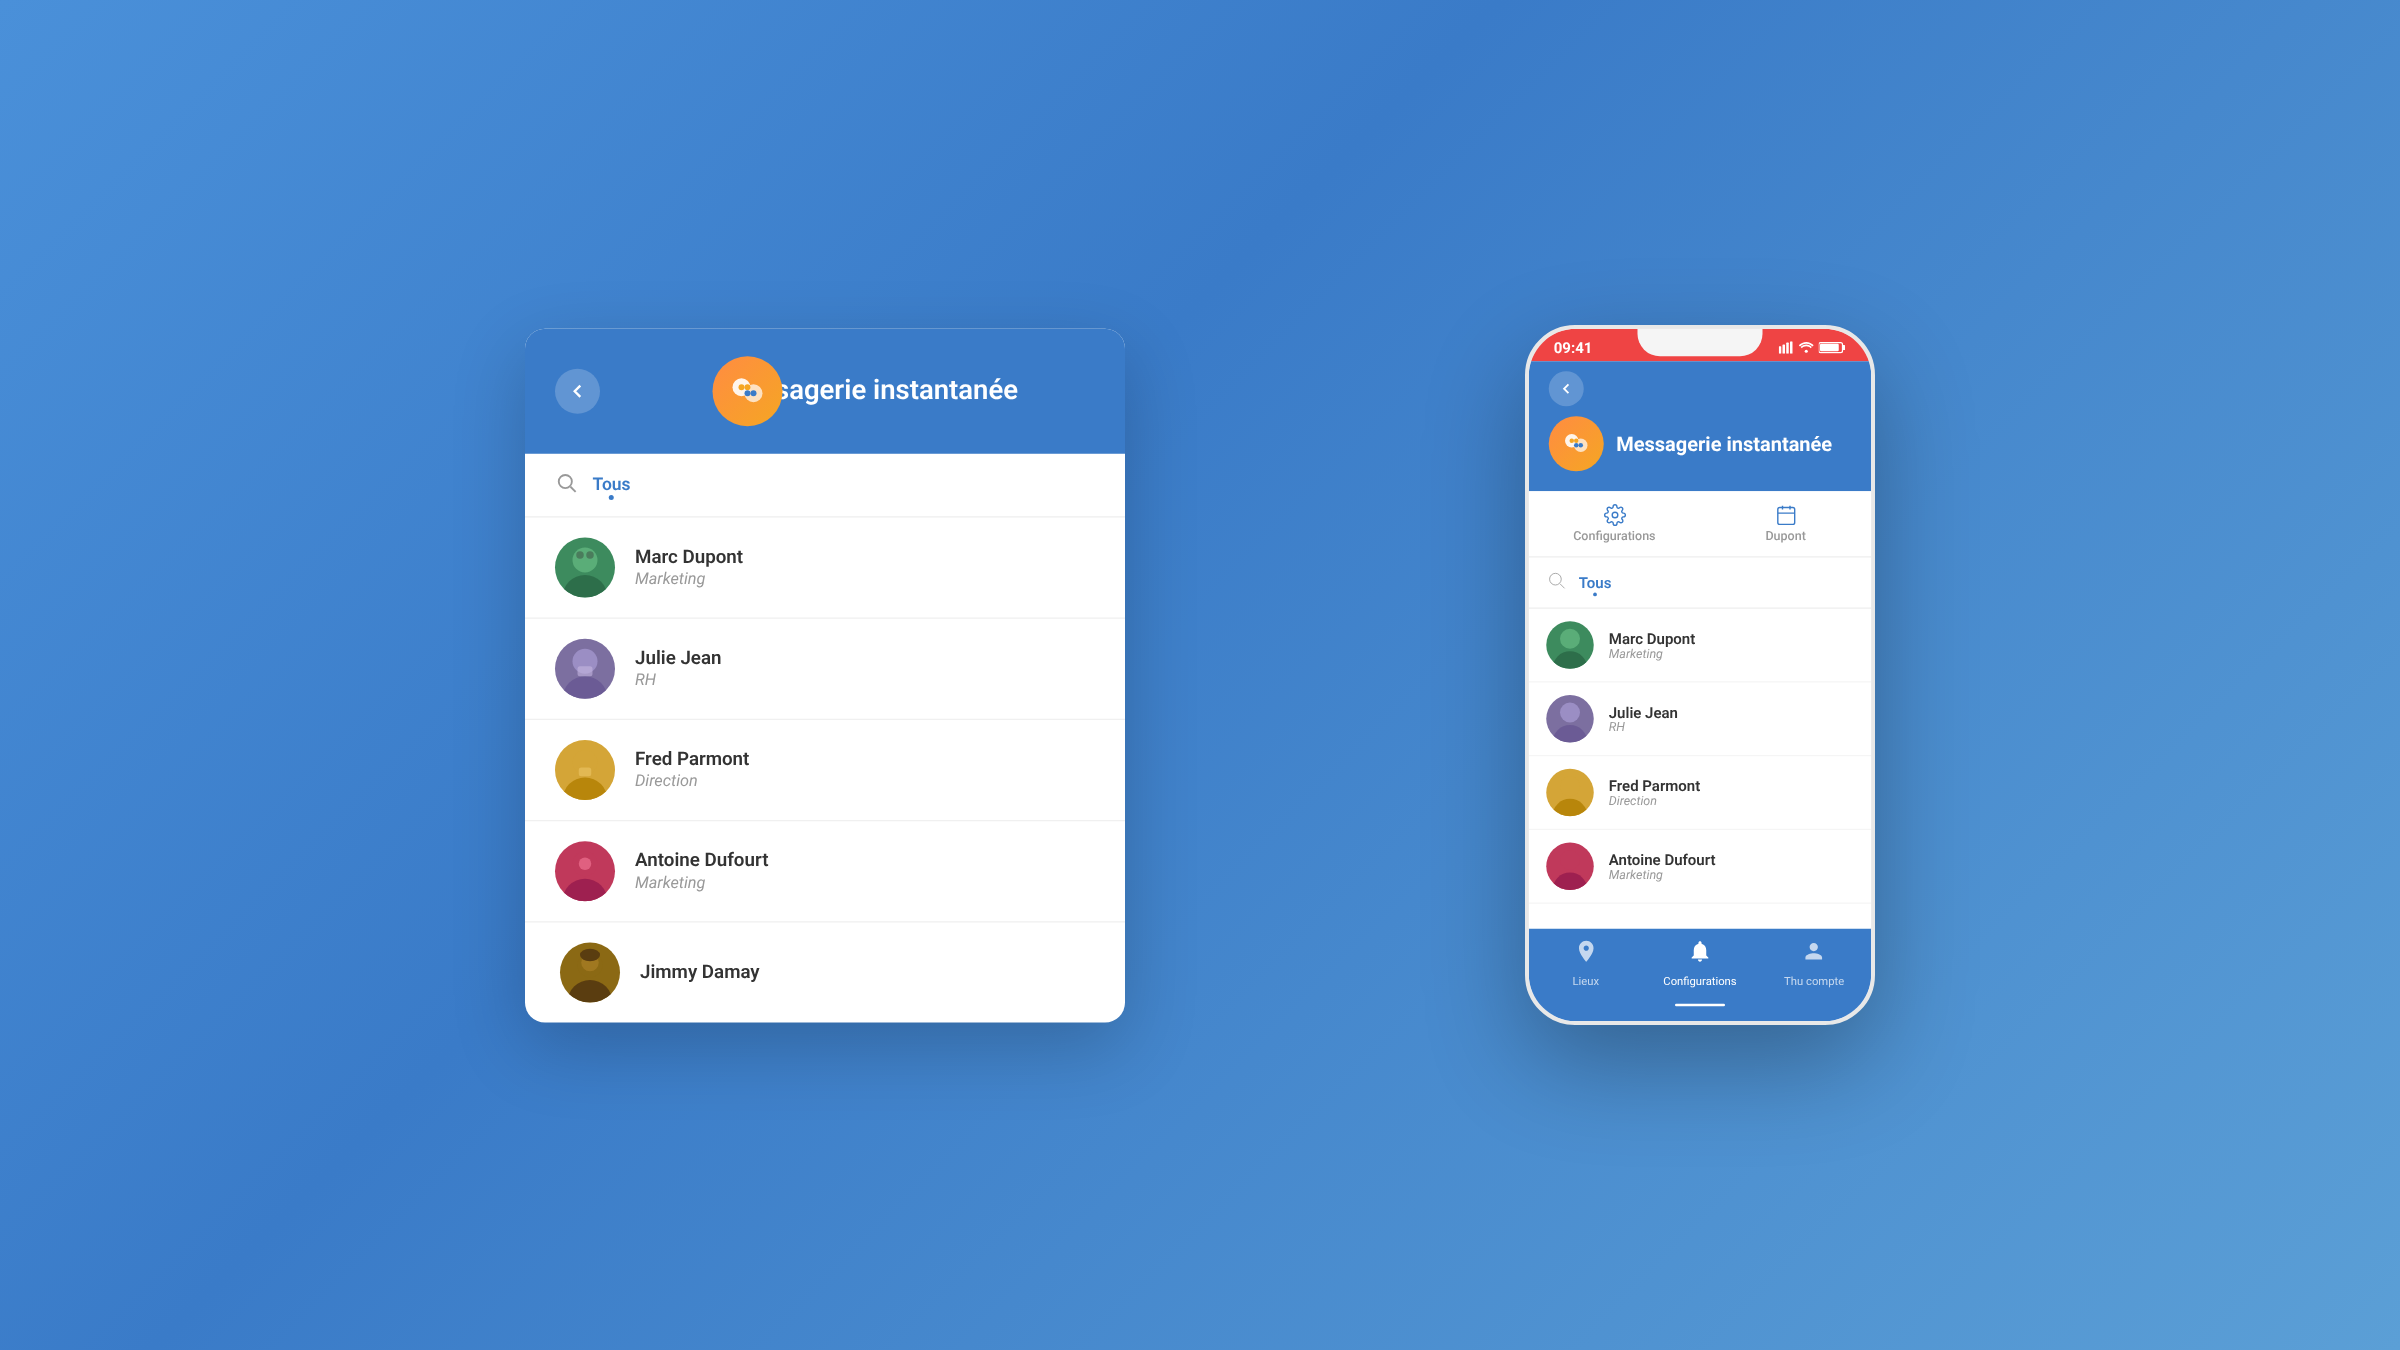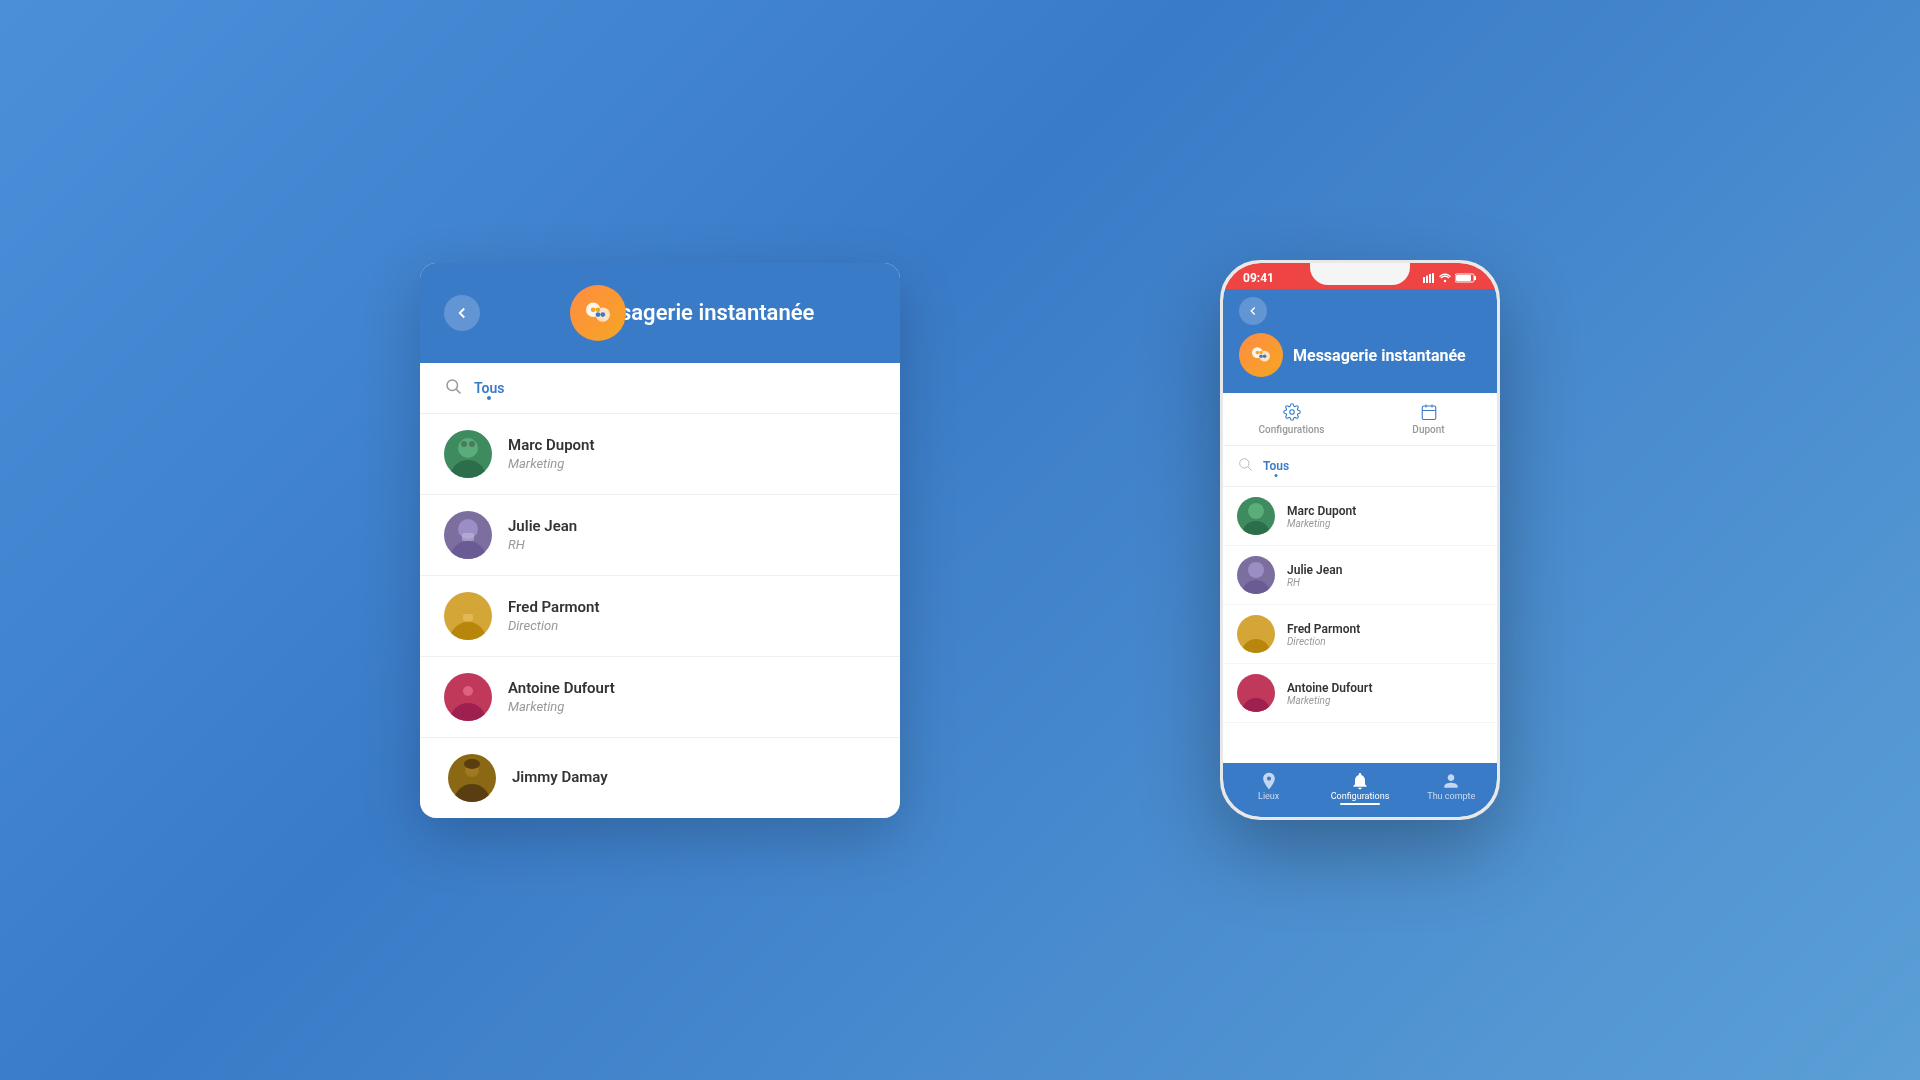--- a/index.html
+++ b/index.html
@@ -401,21 +401,21 @@
       display: flex;
       padding: 8px 0 12px;
       flex-shrink: 0;
     }
 
     .phone-nav-item {
       flex: 1;
       display: flex;
       flex-direction: column;
       align-items: center;
-      gap: 0;
+      gap: 10px;
       cursor: pointer;
     }
 
     .phone-nav-item svg {
       width: 20px;
       height: 20px;
       fill: rgba(255,255,255,0.7);
     }
 
     .phone-nav-item.active svg {

